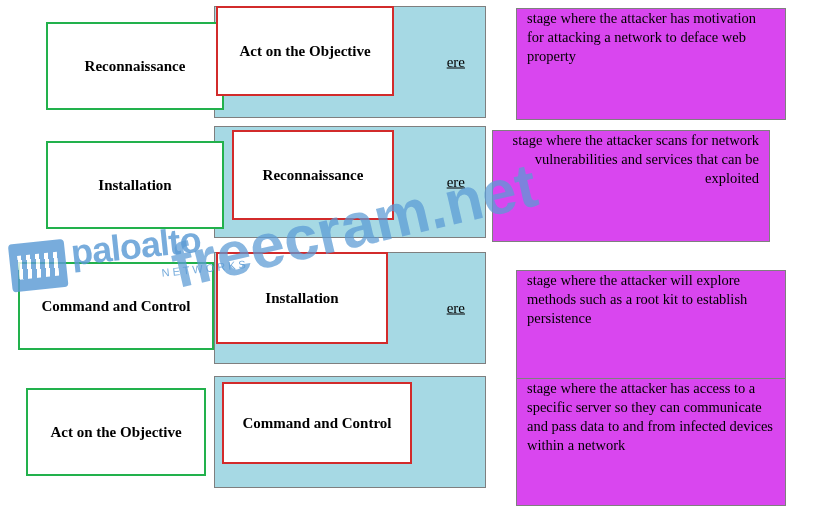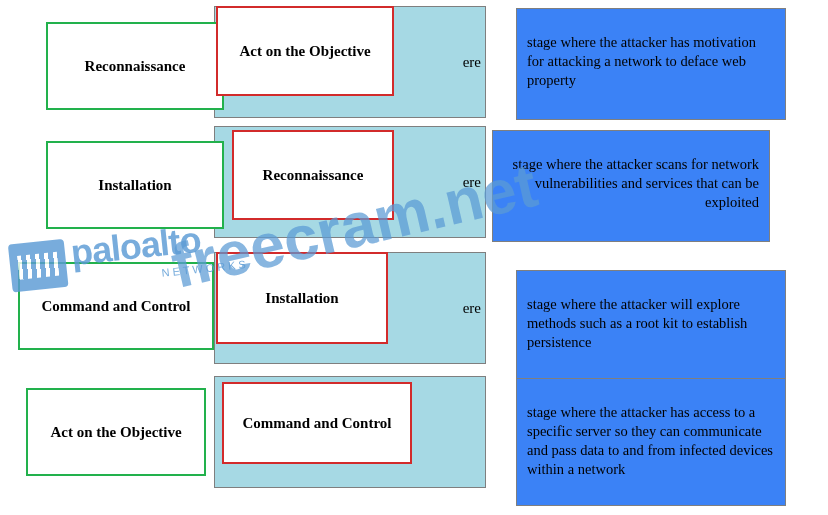--- a/index.html
+++ b/index.html
@@ -41,25 +41,26 @@
 
   
   .drop-zone {
     position: absolute;
     background: #a6d9e4;
     border: 1px solid #7f7f7f;
     box-sizing: border-box;
   }
   .drop-zone .zone-text {
     position: absolute;
-    right: 4px;
+    right: 20px;
     top: 50%;
     transform: translateY(-50%);
     font-size: 15px;
     color: #000000;
+    text-decoration: underline;
   }
 
   
   .ans-box {
     position: absolute;
     background: #ffffff;
     border: 2px solid #d22b2b;
     box-sizing: border-box;
     display: flex;
     align-items: center;
@@ -69,24 +70,24 @@
   .ans-box .lbl {
     font-size: 15px;
     font-weight: bold;
     color: #000000;
     line-height: 1.2;
   }
 
   
   .desc-box {
     position: absolute;
-    background: #3b82f6;
+    background: #d946ef;
     border: 1px solid #7f7f7f;
     box-sizing: border-box;
-    padding: 24px 10px;
+    padding: 0 10px;
   }
   .desc-box .txt {
     font-size: 14.5px;
     color: #000000;
     line-height: 1.30;
     display: block;
   }
 
   
   .wm-palo {

